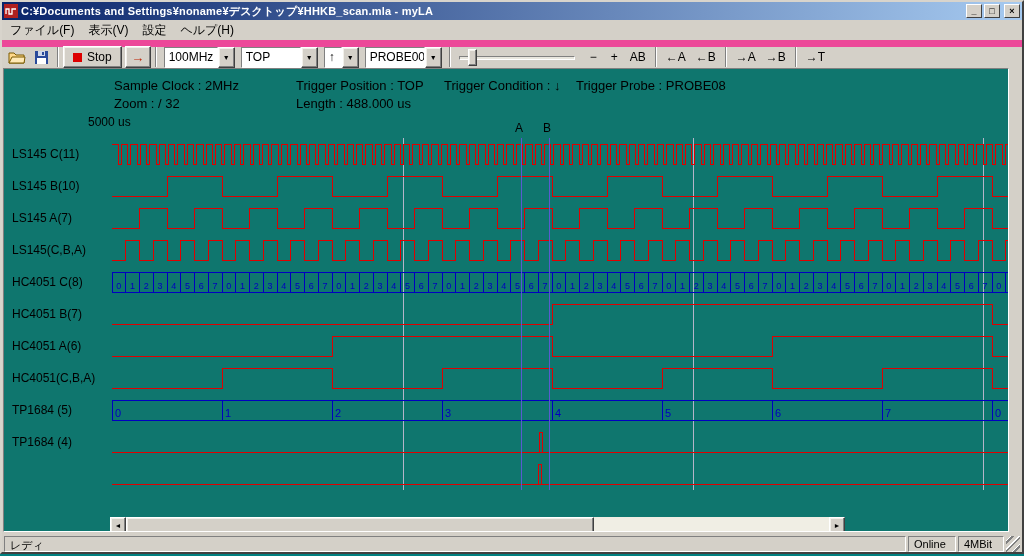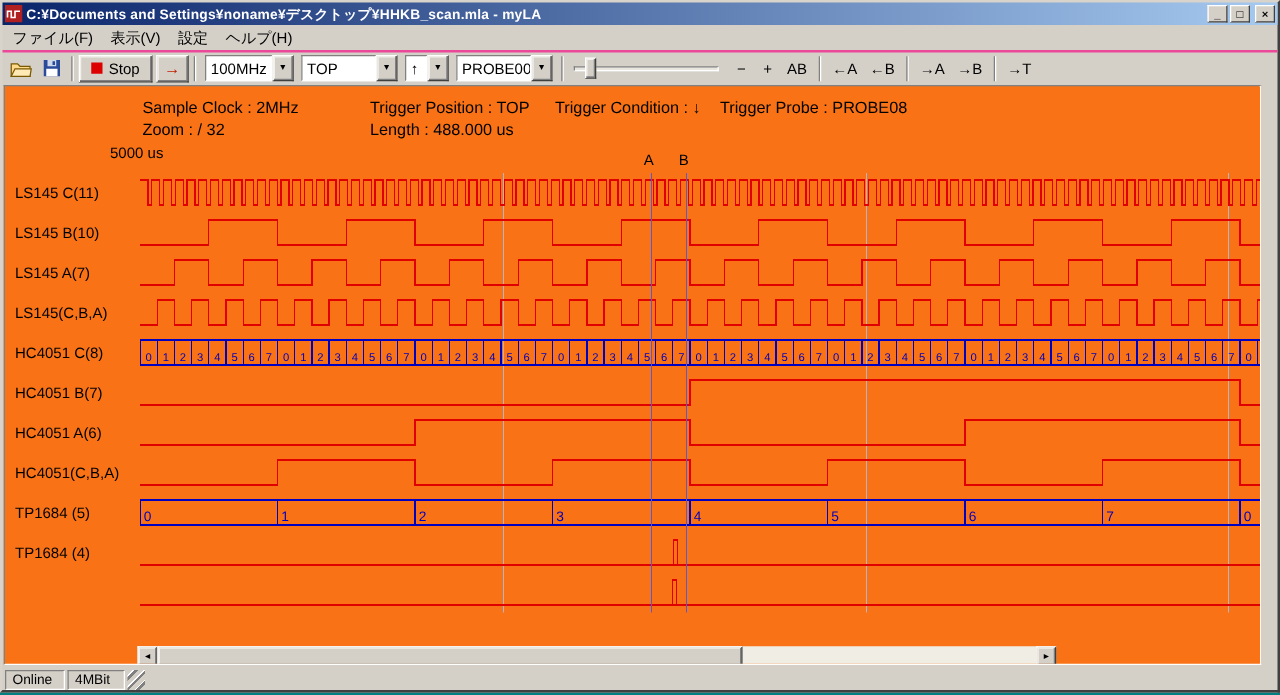--- a/index.html
+++ b/index.html
@@ -22,21 +22,21 @@
              border-color:#fff #404040 #404040 #fff; font-size:9px; font-weight:bold;
              line-height:10px; text-align:center; padding:0; font-family:inherit; }
   .win-btn.close { margin-left:2px; }
 
   
   .menubar { height:20px; display:flex; font-size:12px; padding-left:1px; }
   .menu-item { padding:2px 7px; white-space:nowrap; }
 
   
   .toolbar { height:27px; display:flex; align-items:center; padding:2px 3px;
-             border-top:2px solid #ec4899; }
+             border-top:7px solid #ec4899; }
   .r3d { background:#d4d0c8; border:1px solid; border-color:#fff #404040 #404040 #fff;
          box-shadow: inset -1px -1px 0 #808080, inset 1px 1px 0 #f2f0ea; }
   .tb-icon { width:24px; height:22px; background:transparent; border:1px solid transparent;
              display:flex; align-items:center; justify-content:center; }
   .sep { width:2px; height:20px; border-left:1px solid #808080; border-right:1px solid #fff; margin:0 4px; }
   .stop-btn { height:22px; display:flex; align-items:center; gap:5px; padding:0 9px;
               font-size:12px; font-family:inherit; }
   .stop-sq { width:9px; height:9px; display:inline-block; }
   .run-btn { width:26px; height:22px; font-size:13px; font-weight:bold; font-family:inherit;
              margin-left:3px; }
@@ -45,21 +45,21 @@
                 font-size:12px; display:flex; align-items:center; padding:0 4px; overflow:hidden; }
   .combo-arrow { width:17px; display:flex; align-items:center; justify-content:center; font-size:7px; }
   .slider { width:116px; height:21px; position:relative; margin:0 8px 0 4px; }
   .slider-track { position:absolute; left:0; right:0; top:9px; height:4px;
                   border:1px solid; border-color:#808080 #fff #fff #808080; background:#e8e6de; }
   .slider-thumb { position:absolute; left:9px; top:2px; width:9px; height:17px; }
   .tb-flat { height:22px; min-width:21px; padding:0 4px; background:transparent;
              border:1px solid transparent; font-size:12px; font-family:inherit; white-space:nowrap; }
 
   
-  .main { flex:1; margin:1px 13px 2px 1px; background:#f97316; position:relative; overflow:hidden;
+  .main { flex:1; margin:1px 13px 2px 1px; background:#0f766e; position:relative; overflow:hidden;
           border:1px solid; border-color:#808080 #fff #fff #808080; }
   .info-item { position:absolute; font-size:13px; white-space:nowrap; color:#000; }
   .scale-label { position:absolute; top:46px; left:84px; font-size:12px; }
   .cursor-label { position:absolute; top:52px; font-size:12px; color:#000; }
   .ch-labels { position:absolute; left:4px; top:69px; width:102px; }
   .ch-label { height:32px; line-height:32px; font-size:12px; padding-left:4px; white-space:nowrap; }
   #wave-svg { position:absolute; left:108px; top:69px; }
 
   
   .hscroll { position:absolute; left:106px; top:448px; width:735px; height:16px; display:flex; }
@@ -368,17 +368,18 @@
       <span class="sb-track">
         <span class="sb-thumb r3d"></span>
       </span>
       <button class="sb-btn r3d">
           <span>►</span>
         </button>
     </div>
   </div>
 
   <div class="statusbar">
+    <span class="sb-pane pane-ready">レディ</span>
     <span class="sb-pane pane-online">Online</span>
     <span class="sb-pane pane-mem">4MBit</span>
     <span class="grip"></span>
   </div>
 </div>
 
 </body></html>

